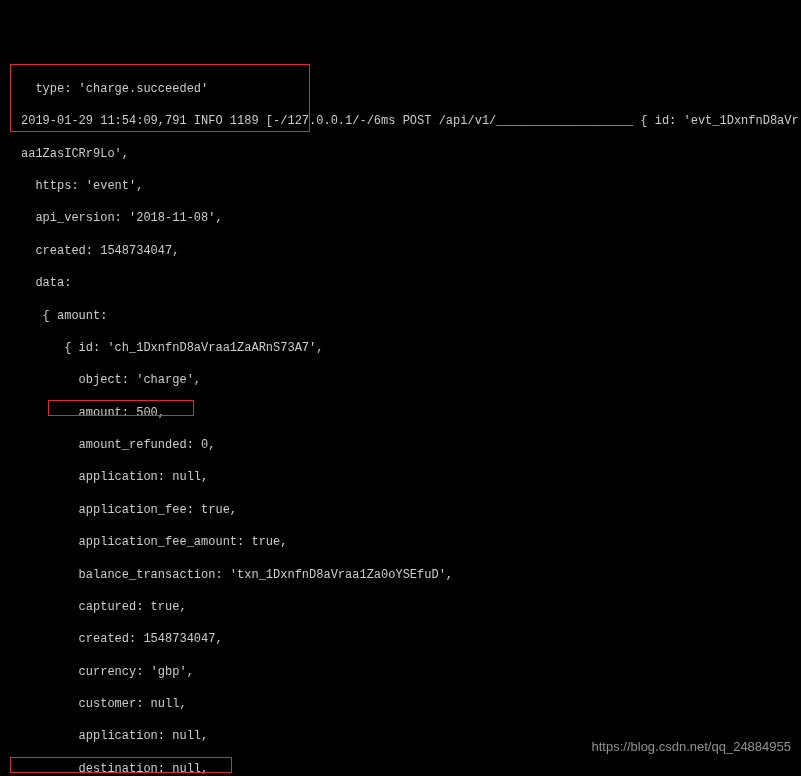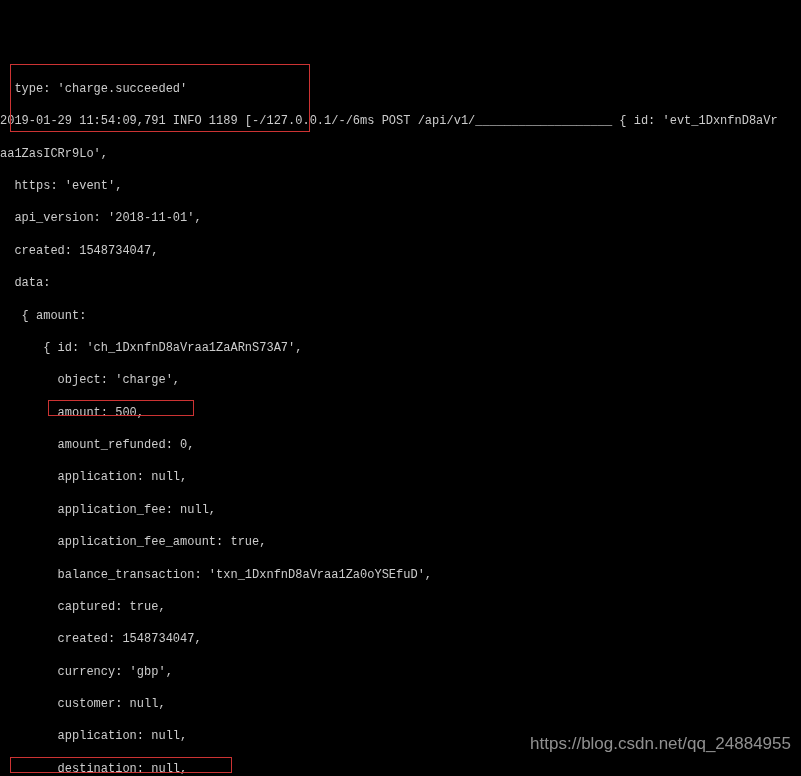--- a/index.html
+++ b/index.html
@@ -11,21 +11,21 @@
       line-height: 1.35;
       width: 801px;
       height: 776px;
       overflow: hidden;
       white-space: pre;
       position: relative;
     }
     .terminal {
       padding: 0;
     }
-    .line { display: block; }
+    .line { display: block; padding-left: 21px; }
     .box1 {
       position: absolute;
       border: 1px solid #cc3333;
       left: 10px;
       top: 64px;
       width: 300px;
       height: 68px;
       pointer-events: none;
     }
     .box2 {
@@ -44,45 +44,45 @@
       top: 757px;
       width: 222px;
       height: 16px;
       pointer-events: none;
     }
     .watermark {
       position: absolute;
       right: 10px;
       bottom: 20px;
       color: #aaa;
-      font-size: 17px;
+      font-size: 13px;
       font-family: Arial, sans-serif;
       opacity: 0.85;
     }
   </style>
 </head>
 <body>
 
 
 
 <div class="terminal">
 <span class="line">  type: 'charge.succeeded'</span>
 <span class="line">2019-01-29 11:54:09,791 INFO 1189 [-/127.0.0.1/-/6ms POST /api/v1/___________________ { id: 'evt_1DxnfnD8aVr</span>
 <span class="line">aa1ZasICRr9Lo',</span>
 <span class="line">  https: 'event',</span>
-<span class="line">  api_version: '2018-11-01',</span>
+<span class="line">  api_version: '2018-11-08',</span>
 <span class="line">  created: 1548734047,</span>
 <span class="line">  data:</span>
 <span class="line">   { amount:</span>
 <span class="line">      { id: 'ch_1DxnfnD8aVraa1ZaARnS73A7',</span>
 <span class="line">        object: 'charge',</span>
 <span class="line">        amount: 500,</span>
 <span class="line">        amount_refunded: 0,</span>
 <span class="line">        application: null,</span>
-<span class="line">        application_fee: null,</span>
+<span class="line">        application_fee: true,</span>
 <span class="line">        application_fee_amount: true,</span>
 <span class="line">        balance_transaction: 'txn_1DxnfnD8aVraa1Za0oYSEfuD',</span>
 <span class="line">        captured: true,</span>
 <span class="line">        created: 1548734047,</span>
 <span class="line">        currency: 'gbp',</span>
 <span class="line">        customer: null,</span>
 <span class="line">        application: null,</span>
 <span class="line">        destination: null,</span>
 
 

